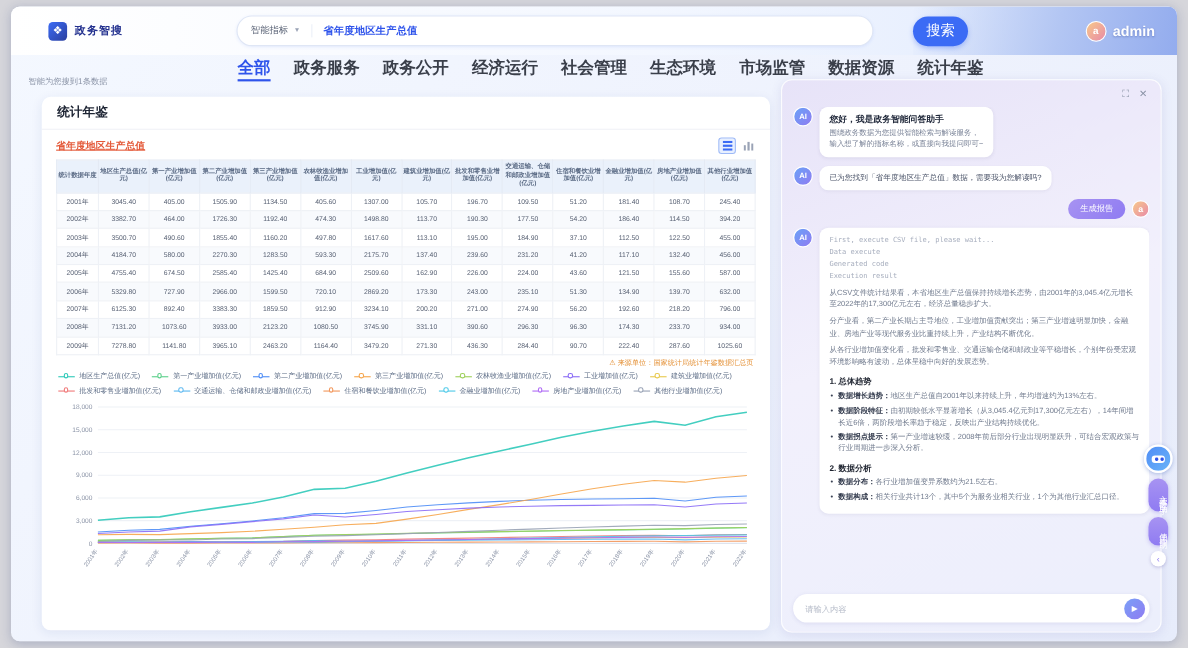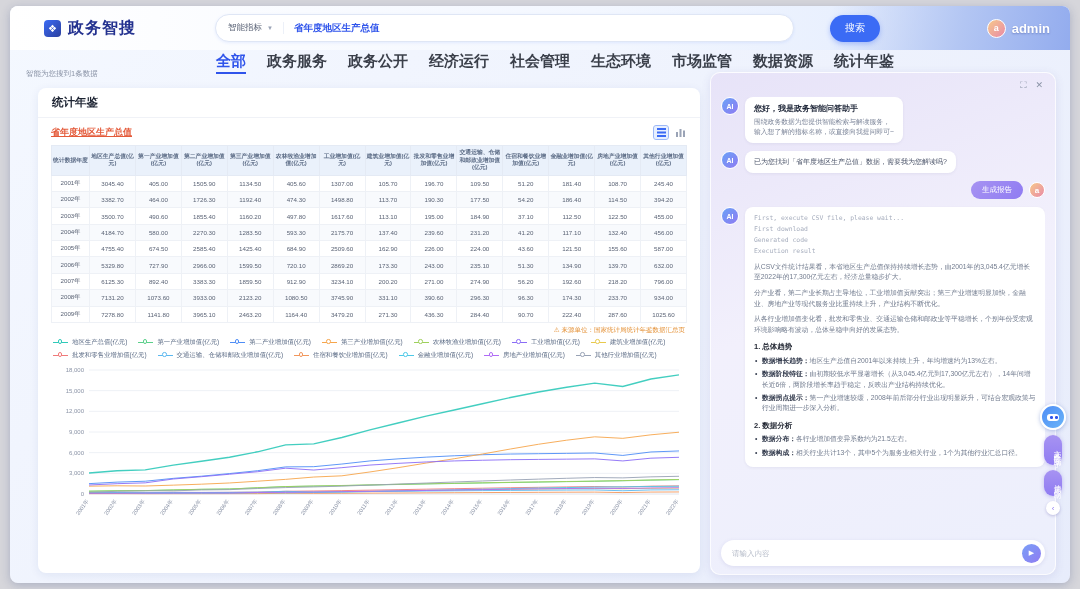--- a/index.html
+++ b/index.html
@@ -10,32 +10,32 @@
          box-shadow:0 2px 10px rgba(40,60,120,.25); }
 
   
   .topbar { position:absolute; top:0; left:0; right:0; height:44px;
             background:linear-gradient(90deg,#ffffff 0%,#f3f7ff 55%,#dfe9fd 100%); z-index:5; }
   .deco { position:absolute; right:0; top:0; width:240px; height:44px;
           background:linear-gradient(100deg,transparent 0%,#b3c6f3 55%,#93acee 100%); }
   .logo { position:absolute; left:34px; top:0; height:44px; display:flex; align-items:center; gap:7px; }
   .logo-ic { width:17px; height:17px; border-radius:4px; background:linear-gradient(135deg,#3b6bf5,#2b3f9e);
              color:#fff; font-size:10px; display:flex; align-items:center; justify-content:center; }
-  .logo-tx { font-size:16px; font-weight:bold; color:#23318f; letter-spacing:1px; }
+  .logo-tx { font-size:10px; font-weight:bold; color:#23318f; letter-spacing:1px; }
   .search { position:absolute; left:205px; top:8px; width:665px; display:flex; align-items:center; gap:8px; }
   .search-box { flex:1; display:flex; align-items:center; height:28px; background:#fff;
                 border:1px solid #dfe6f5; border-radius:15px; padding:0 12px; gap:10px;
                 box-shadow:0 1px 3px rgba(59,107,245,.10); }
   .cat { display:flex; align-items:center; gap:5px; font-size:8.5px; color:#5a6376;
          padding-right:10px; border-right:1px solid #ecf0f8; cursor:pointer; }
   .cat .chev { font-size:6px; color:#9aa3b6; }
   .search-box input { flex:1; border:0; outline:0; background:transparent; font-size:9.5px;
                       font-weight:bold; color:#2f54eb; font-family:"Liberation Sans",sans-serif; }
   .search-btn { width:50px; height:27px; border:0; border-radius:14px; background:#3b6bf5; color:#fff;
-                font-size:10px; cursor:pointer; box-shadow:0 2px 5px rgba(59,107,245,.35);margin-left:28px; }
+                font-size:13px; cursor:pointer; box-shadow:0 2px 5px rgba(59,107,245,.35);margin-left:28px; }
   .userbox { position:absolute; right:20px; top:0; height:44px; display:flex; align-items:center; gap:6px; z-index:6; }
   .avatar-sm { width:19px; height:19px; border-radius:50%; background:linear-gradient(135deg,#f7c98a,#e88aa8);
                border:1.5px solid #fff; display:flex; align-items:center; justify-content:center;
                color:#fff; font-size:9px; font-weight:bold; }
   .username { font-size:13px; color:#ffffff; font-weight:bold; text-shadow:0 1px 2px rgba(40,60,140,.4); }
 
   
   .tabs { position:absolute; top:46px; left:206px; height:22px; display:flex; gap:21px; z-index:4; }
   .tab { font-size:15px; font-weight:bold; color:#3a3f4a; cursor:pointer; padding-bottom:5px; }
   .tab.active { color:#2f54eb; border-bottom:2px solid #2f54eb; }
@@ -538,21 +538,21 @@
             <div class="bubble">已为您找到「省年度地区生产总值」数据，需要我为您解读吗?</div>
           </div>
           <div class="msg right">
             <span class="pill">生成报告</span>
             <div class="avatar-user">a</div>
           </div>
           <div class="msg">
             <div class="avatar-ai">AI</div>
             <div class="bubble big">
               <div class="code-line">First, execute CSV file, please wait...</div>
-              <div class="code-line">First download</div>
+              <div class="code-line">Data execute</div>
               <div class="code-line">Generated code</div>
               <div class="code-line">Execution result</div>
               <div class="para">从CSV文件统计结果看，本省地区生产总值保持持续增长态势，由2001年的3,045.4亿元增长至2022年的17,300亿元左右，经济总量稳步扩大。</div>
               <div class="para">分产业看，第二产业长期占主导地位，工业增加值贡献突出；第三产业增速明显加快，金融业、房地产业等现代服务业比重持续上升，产业结构不断优化。</div>
               <div class="para">从各行业增加值变化看，批发和零售业、交通运输仓储和邮政业等平稳增长，个别年份受宏观环境影响略有波动，总体呈稳中向好的发展态势。</div>
               <div class="sec-title">1. 总体趋势</div>
               <div class="bullet"><b>数据增长趋势：</b>地区生产总值自2001年以来持续上升，年均增速约为13%左右。</div>
               <div class="bullet"><b>数据阶段特征：</b>由初期较低水平显著增长（从3,045.4亿元到17,300亿元左右），14年间增长近6倍，两阶段增长率趋于稳定，反映出产业结构持续优化。</div>
               <div class="bullet"><b>数据拐点提示：</b>第一产业增速较缓，2008年前后部分行业出现明显跃升，可结合宏观政策与行业周期进一步深入分析。</div>
               <div class="sec-title">2. 数据分析</div>

